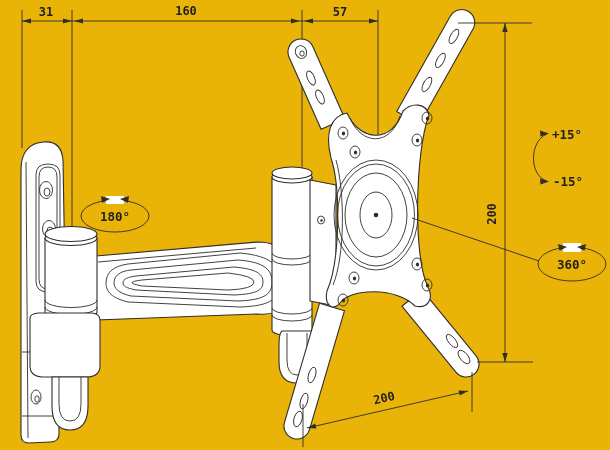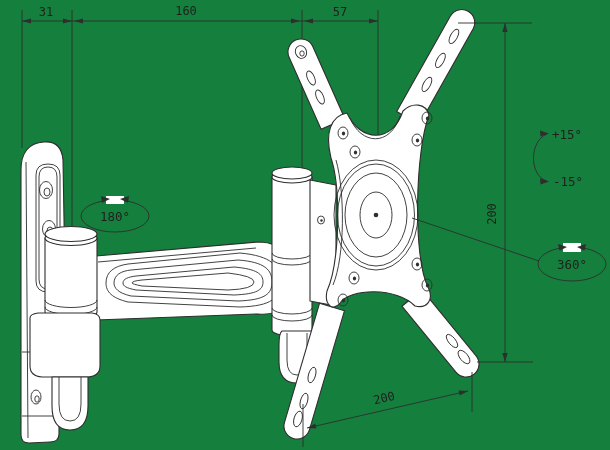--- a/index.html
+++ b/index.html
@@ -1,17 +1,17 @@
 <!DOCTYPE html>
 <html><head>
 <meta charset="utf-8">
 <style>
   html,body{margin:0;padding:0;background:#ffffff;}
-  .stage{width:610px;height:450px;background:#15803d;position:relative;overflow:hidden;
-         font-family:"DejaVu Sans Mono", monospace;}
+  .stage{width:610px;height:450px;background:#eab308;position:relative;overflow:hidden;
+         font-family:"DejaVu Sans Mono", monospace;font-weight:bold;}
   svg{display:block;}
   .part{stroke:#2e2e2e;stroke-width:1.1;fill:#ffffff;stroke-linejoin:round;}
   .thin{stroke:#2e2e2e;stroke-width:0.9;fill:none;}
   .dim{stroke:#2e2e2e;stroke-width:0.9;fill:none;}
   .arw{fill:#2e2e2e;stroke:none;}
   .gap{fill:#ffffff;stroke:none;}
   text{fill:#1f1f1f;font-family:"DejaVu Sans Mono", monospace;}
   .dimtxt{font-size:12px;}
   .rottxt{font-size:12.5px;}
 </style>

